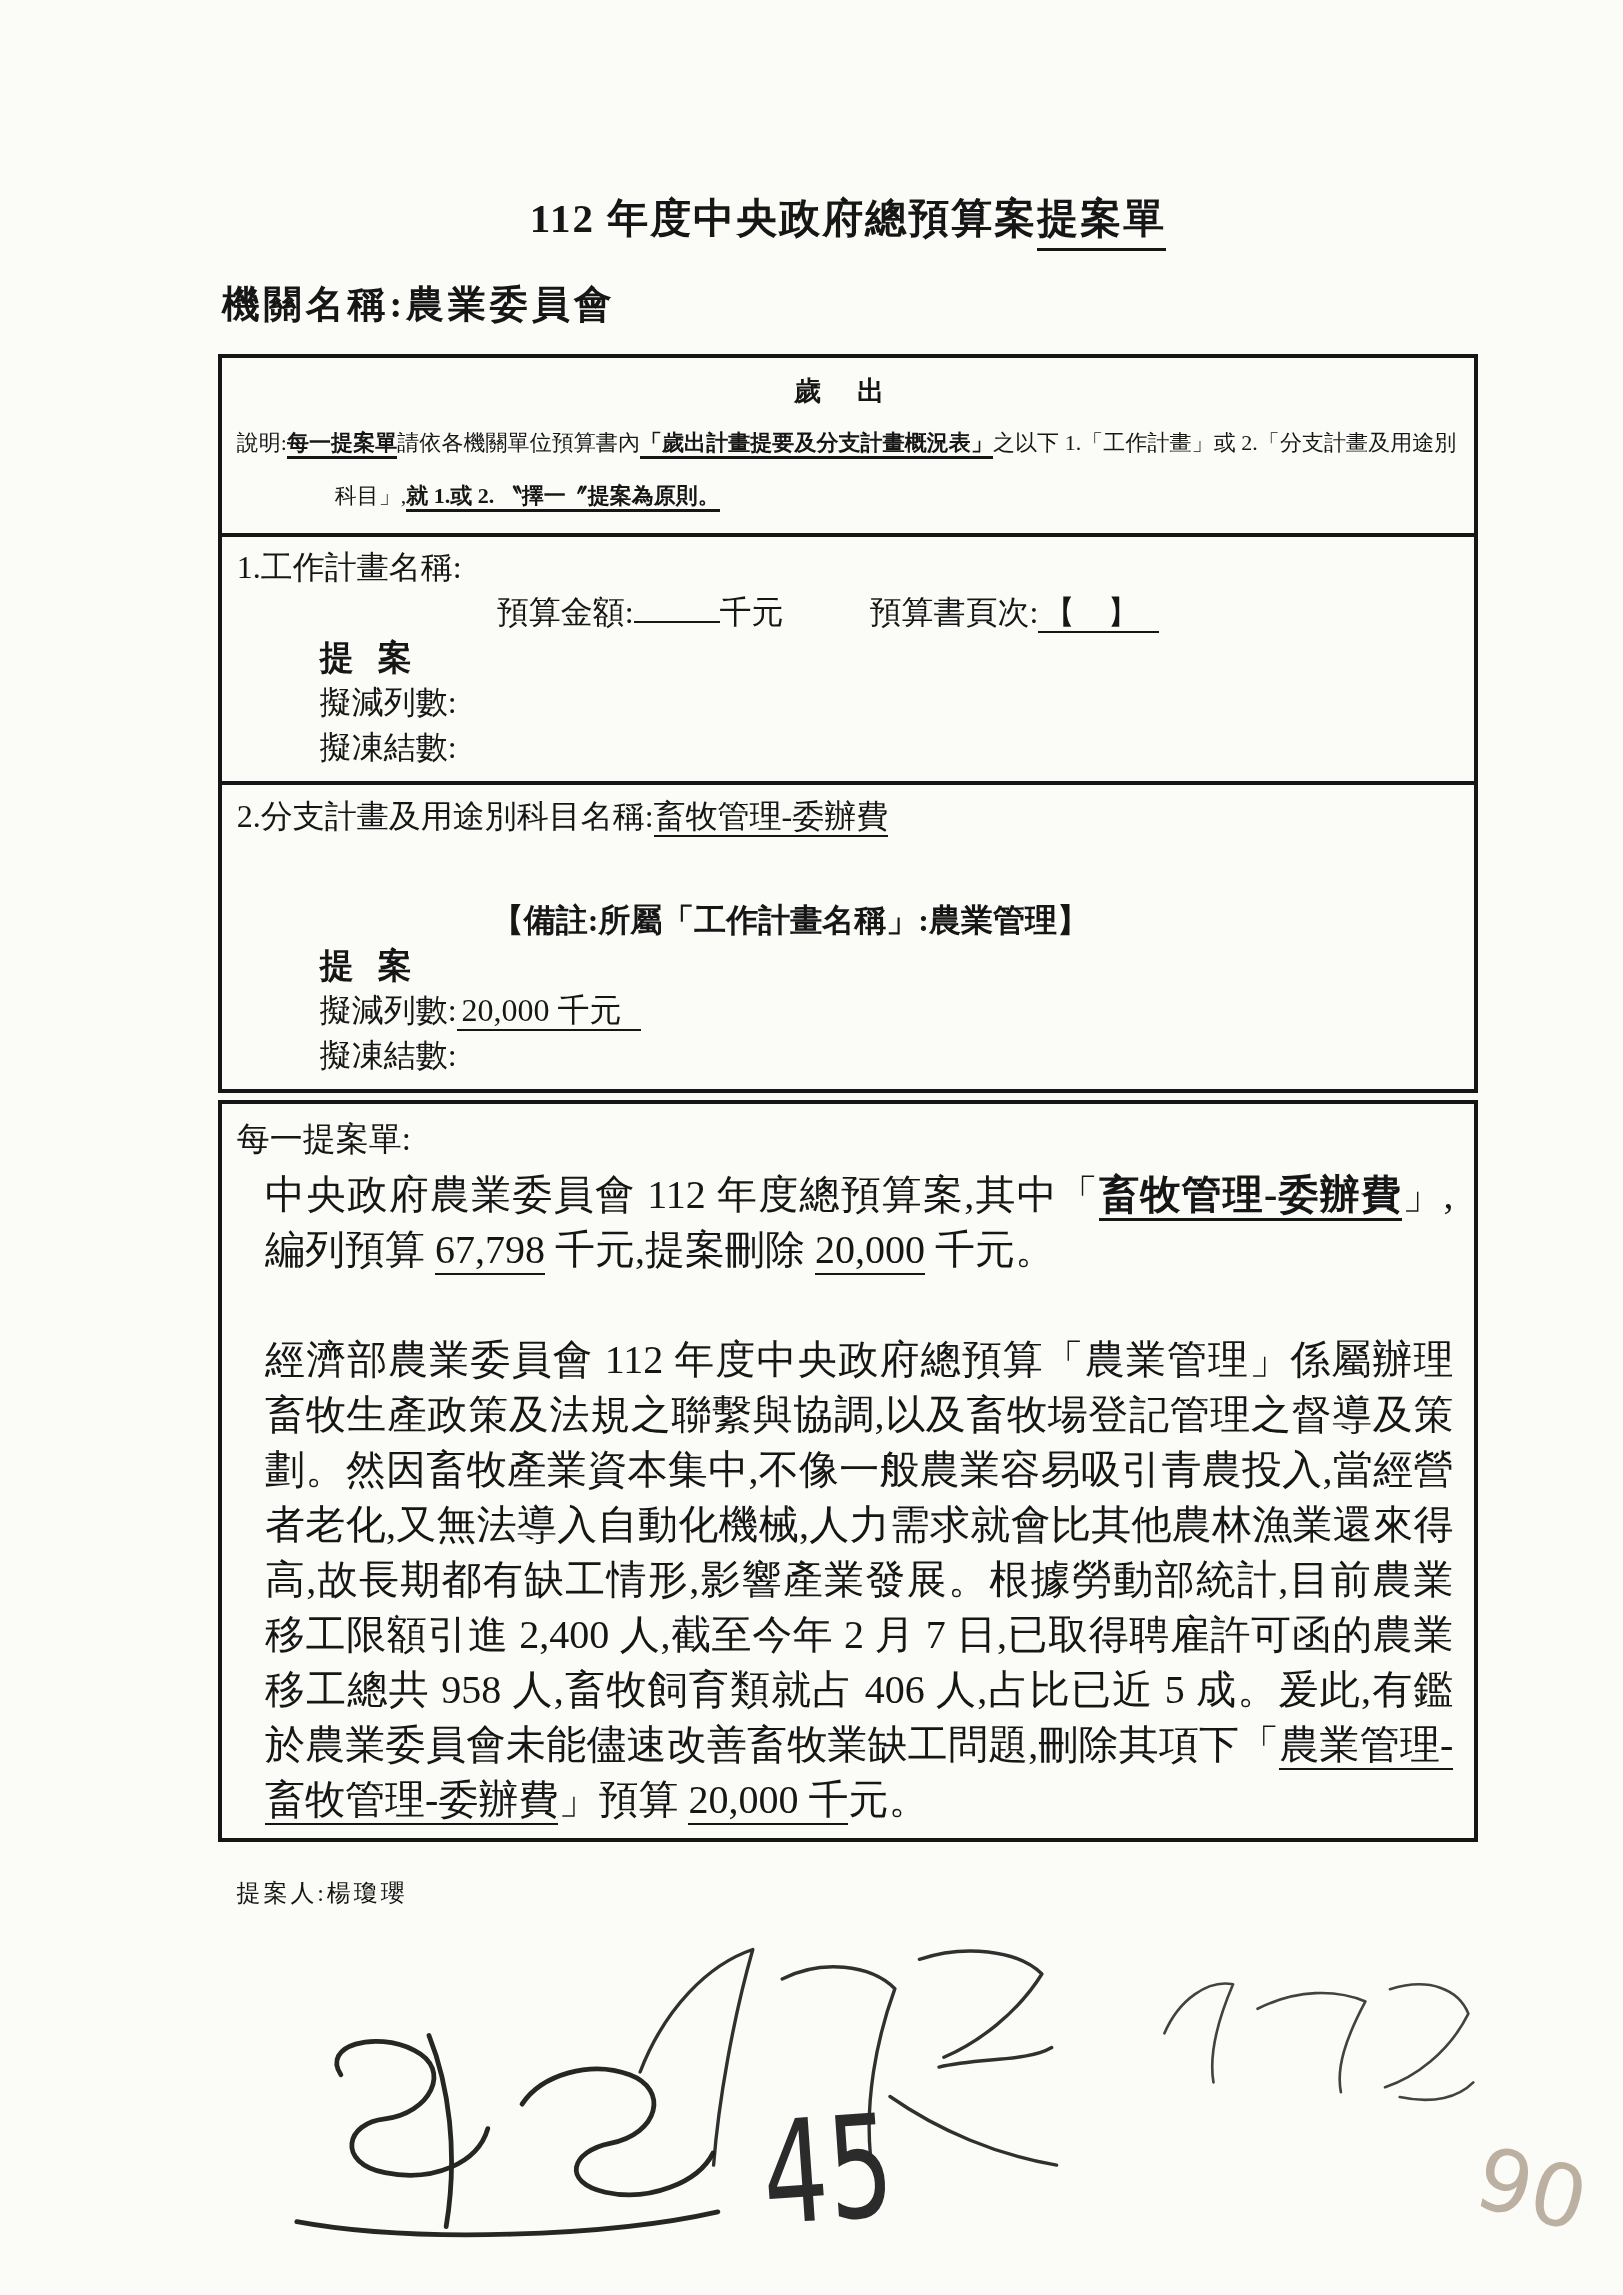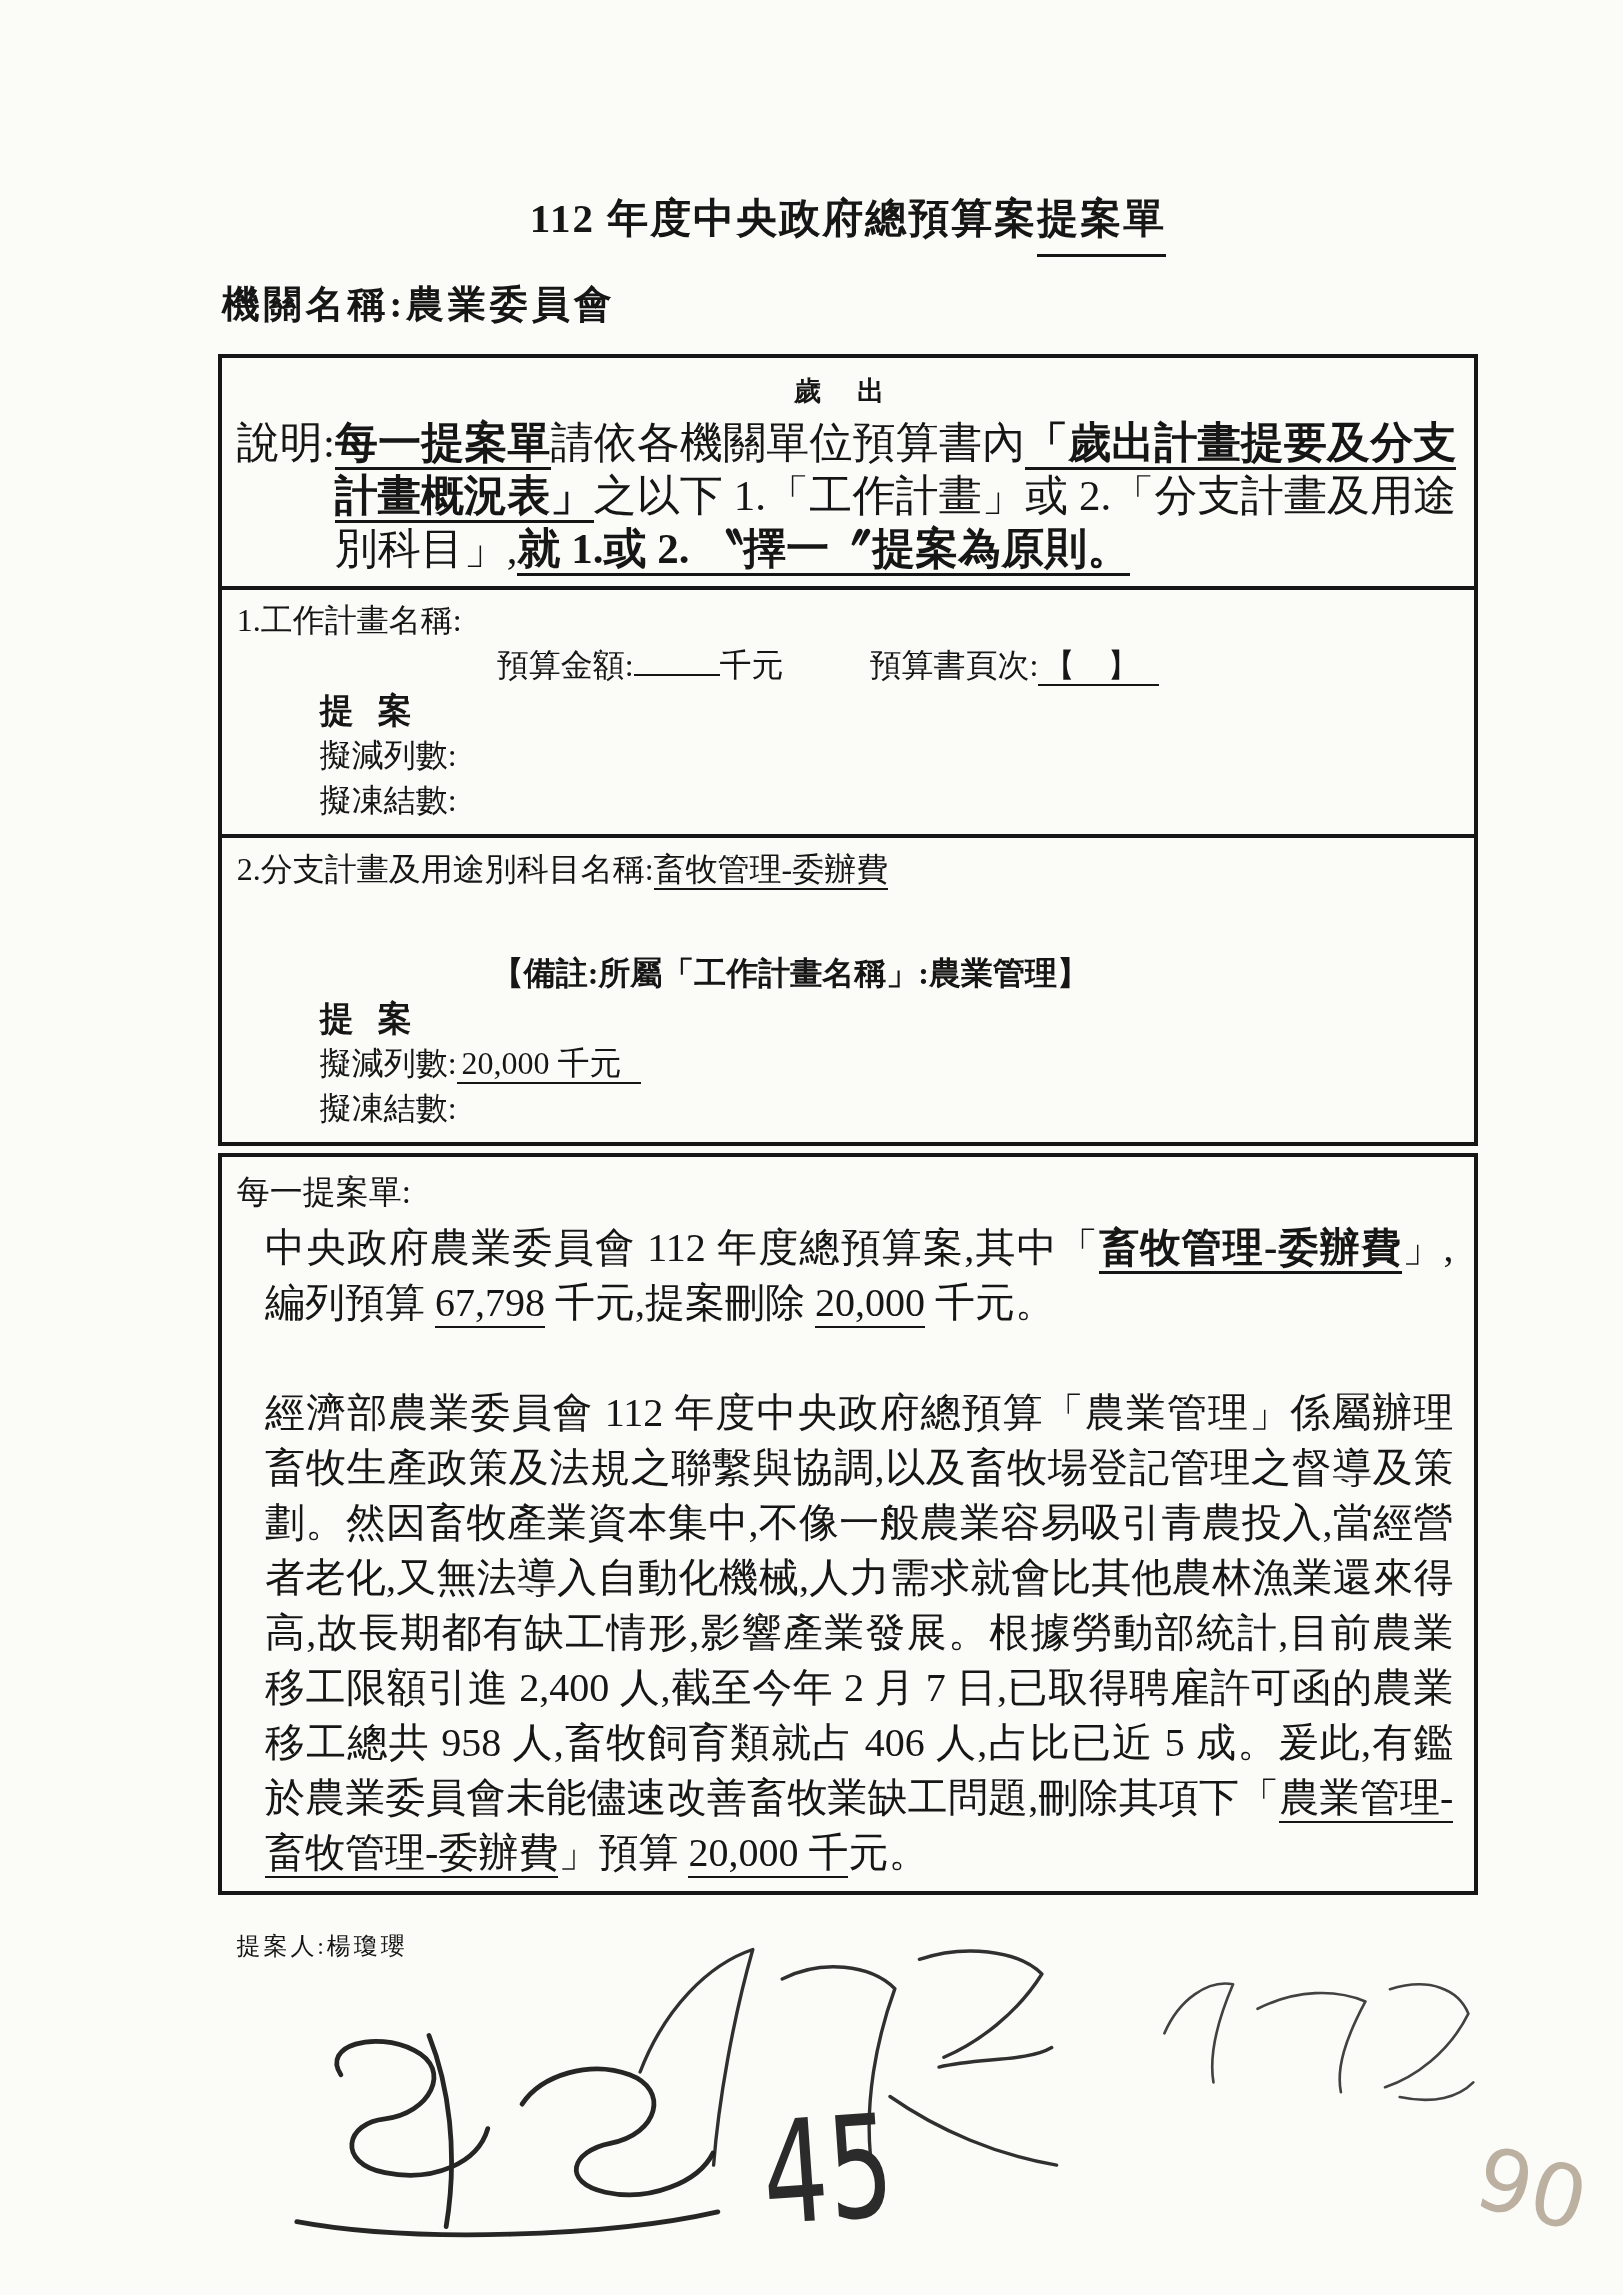--- a/index.html
+++ b/index.html
@@ -5,33 +5,33 @@
   html,body{margin:0;padding:0;}
   body{
     width:1624px;height:2295px;position:relative;overflow:hidden;
     background:#fbfbf8;color:#161616;
     font-family:"Liberation Serif","DejaVu Serif",serif;
   }
   .sheet{position:absolute;left:218px;top:194px;width:1260px;}
 
   .title{font-size:41px;font-weight:bold;text-align:center;letter-spacing:2px;
          line-height:49px;margin:0 0 39px 0;}
-  .u-title{border-bottom:3.4px solid #161616;padding-bottom:13px;}
+  .u-title{border-bottom:3.4px solid #161616;padding-bottom:7px;}
 
   .agency{font-size:38px;font-weight:bold;letter-spacing:3.9px;line-height:45px;
           margin:0 0 27px 3.9px;}
 
   .box{border:4.9px solid #161616;background:transparent;}
   .box2{margin-top:6.9px;}
   .row{padding:8.8px 17.7px 10.8px 14.7px;}
   .row + .row{border-top:4.4px solid #161616;}
 
   .expenditure-title{font-size:27px;font-weight:bold;text-align:center;
                      letter-spacing:14.7px;line-height:49px;}
-  .instruction{font-size:43px;line-height:53px;margin:0;
+  .instruction{font-size:22px;line-height:53px;margin:0;
                padding-left:98px;text-indent:-98px;text-align:justify;}
 
   .seg-normal{}
   .seg-underline{border-bottom:2.9px solid #161616;padding-bottom:1px;}
   .seg-bold-underline{font-weight:bold;border-bottom:3.4px solid #161616;padding-bottom:1px;}
 
   .sec{font-size:32px;line-height:45px;}
   .sec .line{white-space:nowrap;}
   .indent-amount{margin-left:260px;}
   .indent-sub{margin-left:83px;}

